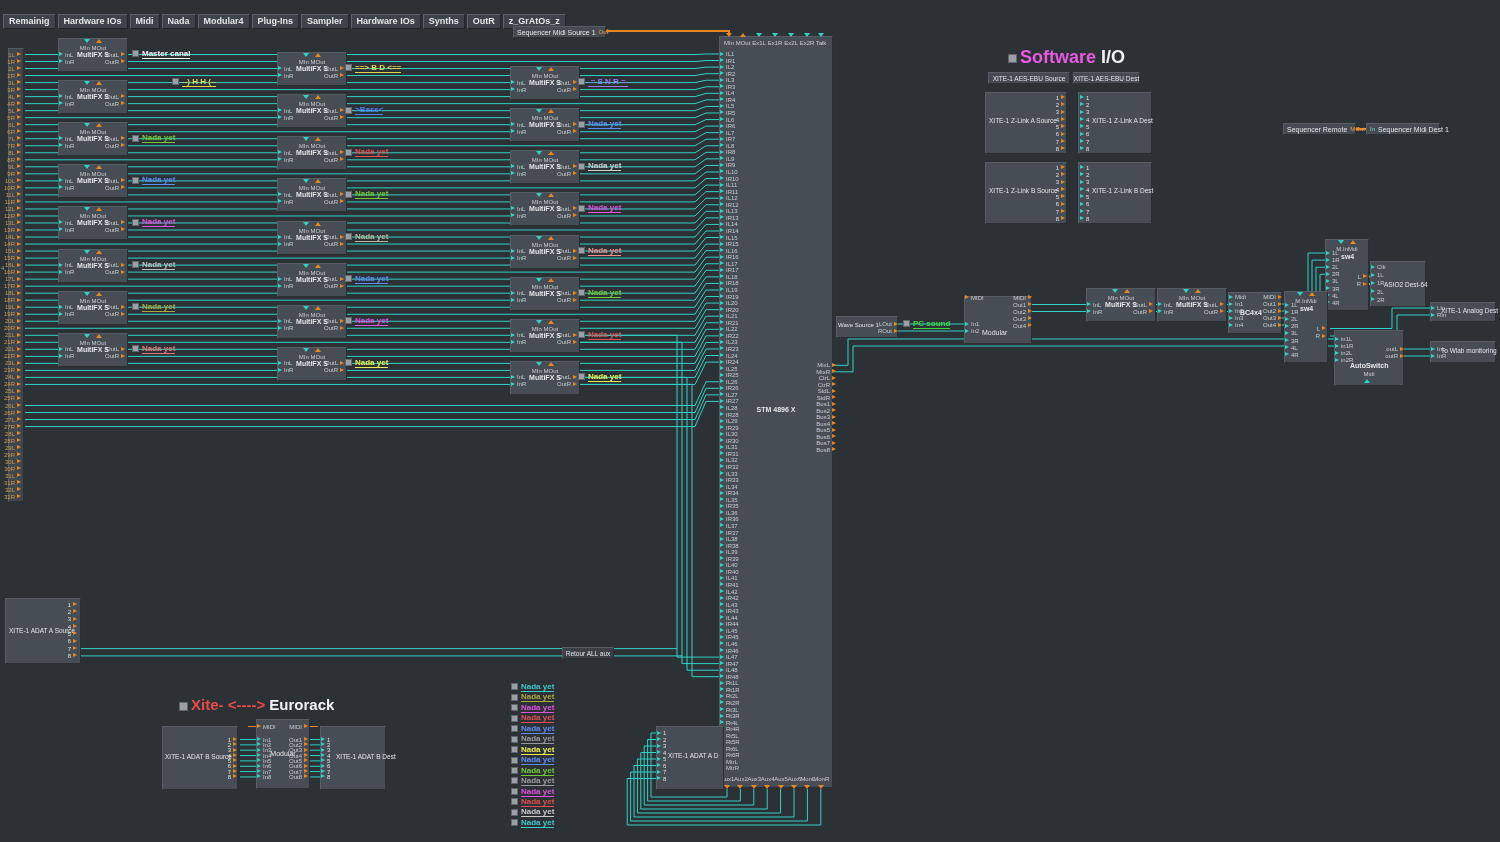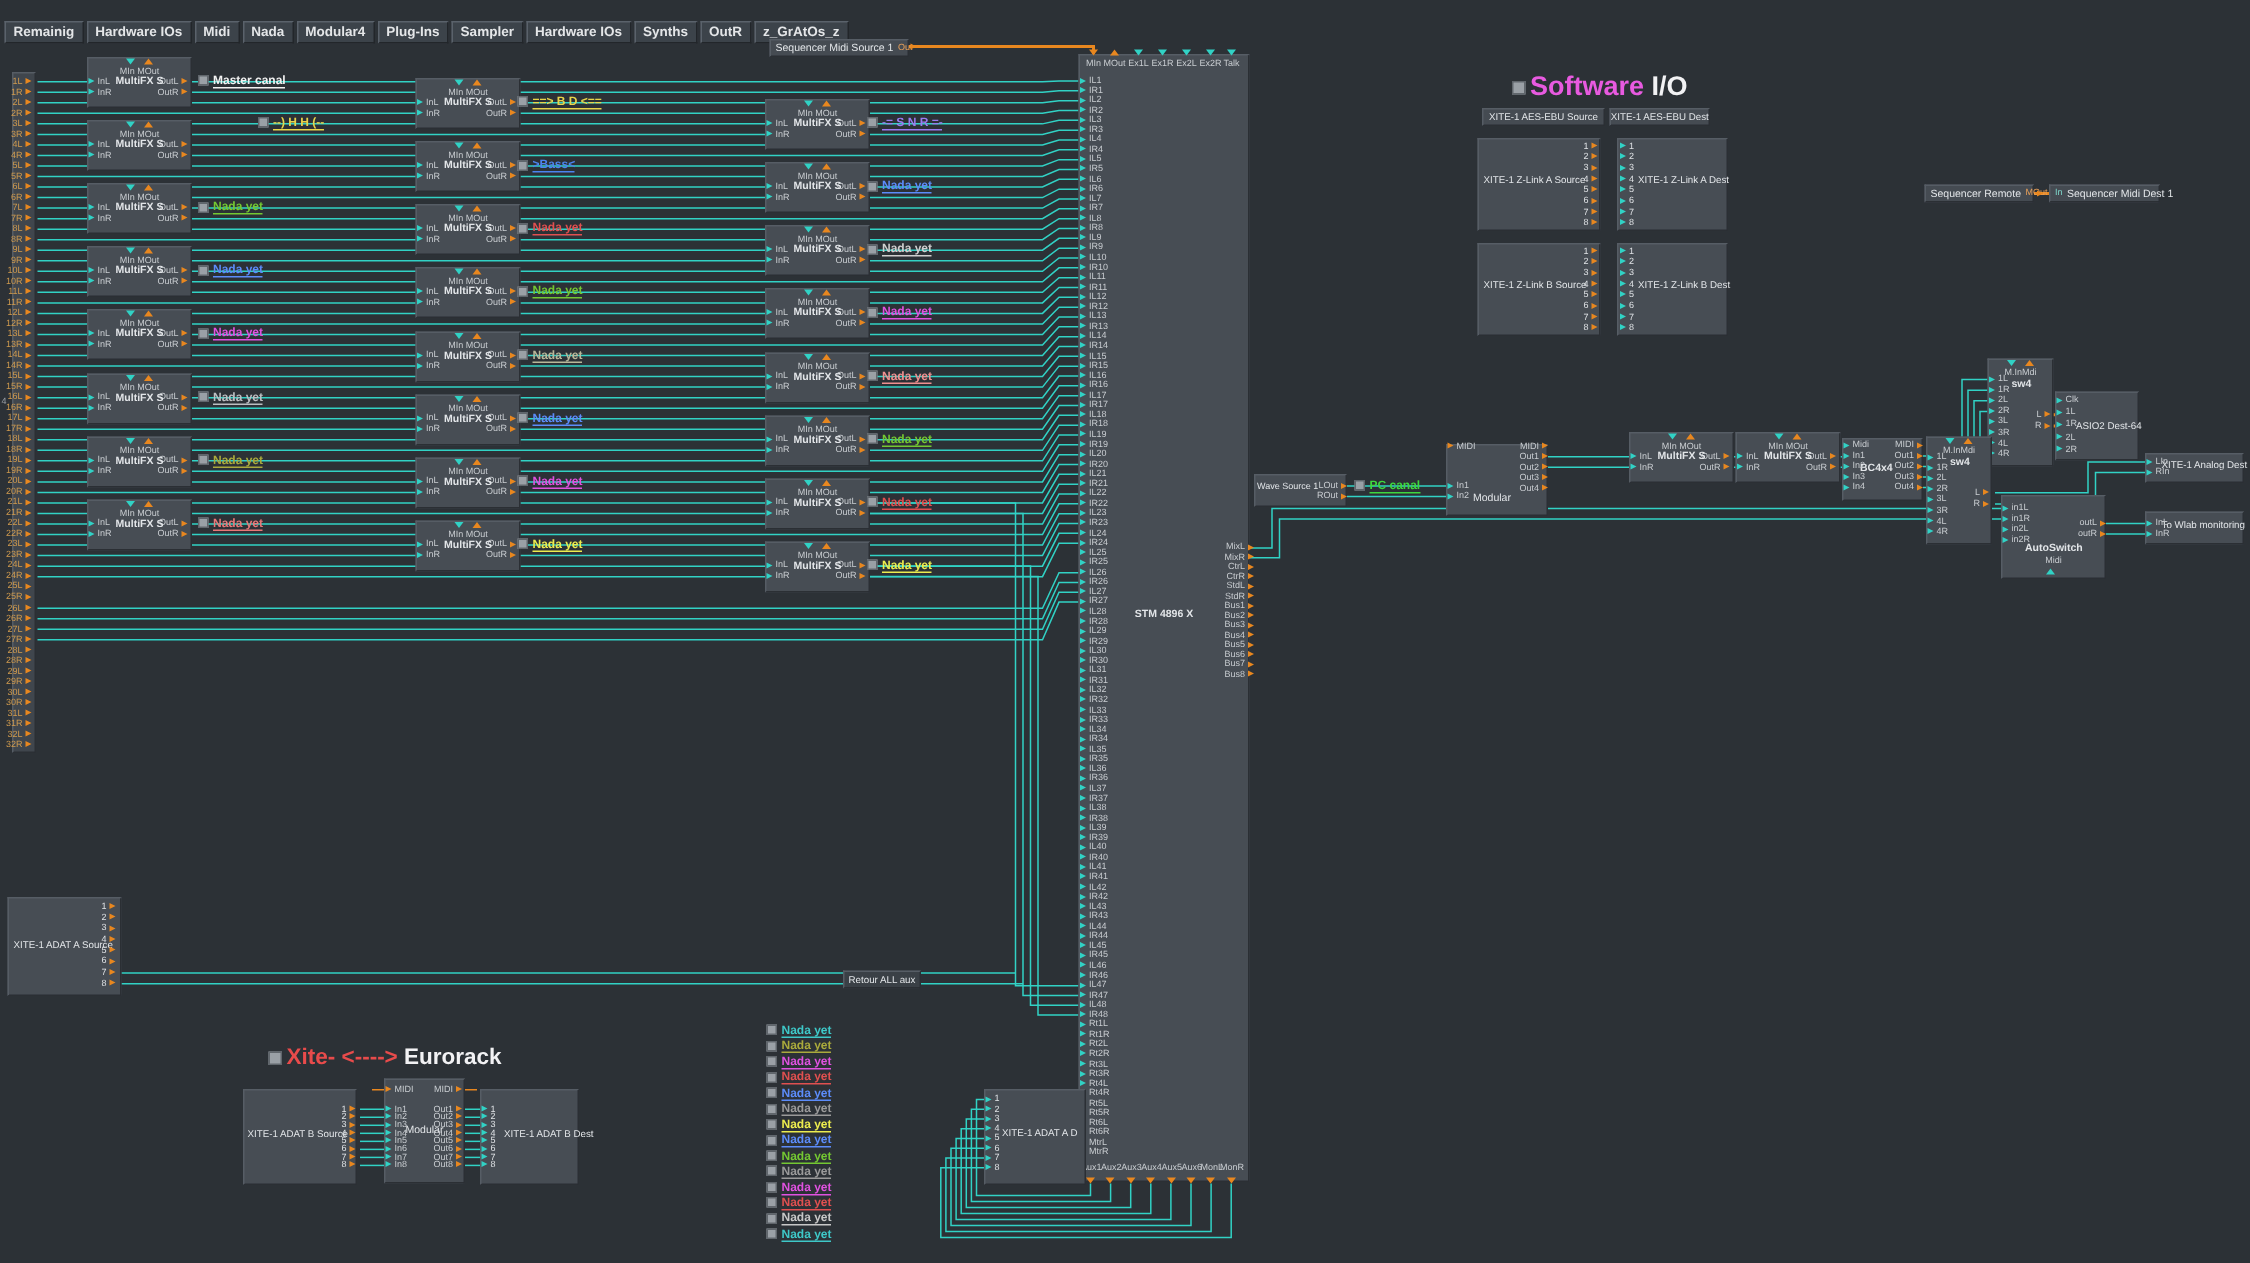--- a/index.html
+++ b/index.html
@@ -1120,21 +1120,21 @@
     <div style="position: absolute; left: 511px; top: 787.5px; font-size: 8px; line-height: 8px; font-weight: bold; color: rgb(224, 82, 224); white-space: nowrap;"><span class="tagicon"></span><span style="border-bottom: 1px solid rgb(224, 82, 224);">Nada yet</span></div>
     <div style="position: absolute; left: 511px; top: 797.95px; font-size: 8px; line-height: 8px; font-weight: bold; color: rgb(224, 80, 80); white-space: nowrap;"><span class="tagicon"></span><span style="border-bottom: 1px solid rgb(224, 80, 80);">Nada yet</span></div>
     <div style="position: absolute; left: 511px; top: 808.4px; font-size: 8px; line-height: 8px; font-weight: bold; color: rgb(200, 200, 200); white-space: nowrap;"><span class="tagicon"></span><span style="border-bottom: 1px solid rgb(200, 200, 200);">Nada yet</span></div>
     <div style="position: absolute; left: 511px; top: 818.85px; font-size: 8px; line-height: 8px; font-weight: bold; color: rgb(62, 200, 200); white-space: nowrap;"><span class="tagicon"></span><span style="border-bottom: 1px solid rgb(62, 200, 200);">Nada yet</span></div>
     <div style="position: absolute; left: 836px; top: 316px; width: 62px; height: 22px; background: rgb(71, 77, 84); border-width: 1px; border-style: solid; border-color: rgb(86, 93, 101) rgb(43, 47, 52) rgb(43, 47, 52) rgb(86, 93, 101); border-image: initial; box-sizing: border-box;"></div>
     <div style="position: absolute; left: 838px; top: 322px; font-size: 6px; line-height: 6px; color: rgb(226, 229, 232); white-space: nowrap;">Wave Source 1</div>
     <div style="position: absolute; left: 864px; top: 321px; font-size: 6px; line-height: 6px; color: rgb(201, 205, 209); white-space: nowrap; width: 28px; text-align: right;">LOut</div>
     <span style="position: absolute; left: 894px; top: 321.5px; width: 0px; height: 0px; border-top: 2.5px solid transparent; border-bottom: 2.5px solid transparent; border-left: 4px solid rgb(232, 135, 31);"></span>
     <div style="position: absolute; left: 864px; top: 328px; font-size: 6px; line-height: 6px; color: rgb(201, 205, 209); white-space: nowrap; width: 28px; text-align: right;">ROut</div>
     <span style="position: absolute; left: 894px; top: 328.5px; width: 0px; height: 0px; border-top: 2.5px solid transparent; border-bottom: 2.5px solid transparent; border-left: 4px solid rgb(232, 135, 31);"></span>
-    <div style="position: absolute; left: 903px; top: 320px; font-size: 8px; line-height: 8px; font-weight: bold; color: rgb(62, 216, 62); white-space: nowrap;"><span class="tagicon"></span><span style="border-bottom: 1px solid rgb(62, 216, 62);">PC canal</span></div>
+    <div style="position: absolute; left: 903px; top: 320px; font-size: 8px; line-height: 8px; font-weight: bold; color: rgb(62, 216, 62); white-space: nowrap;"><span class="tagicon"></span><span style="border-bottom: 1px solid rgb(62, 216, 62);">PC sound</span></div>
     <div style="position: absolute; left: 964px; top: 296px; width: 68px; height: 48px; background: rgb(71, 77, 84); border-width: 1px; border-style: solid; border-color: rgb(86, 93, 101) rgb(43, 47, 52) rgb(43, 47, 52) rgb(86, 93, 101); border-image: initial; box-sizing: border-box;"></div>
     <div style="position: absolute; left: 982px; top: 329px; font-size: 7px; line-height: 7px; color: rgb(226, 229, 232); white-space: nowrap;">Modular</div>
     <span style="position: absolute; left: 965px; top: 295px; width: 0px; height: 0px; border-top: 2.5px solid transparent; border-bottom: 2.5px solid transparent; border-left: 4px solid rgb(232, 135, 31);"></span>
     <div style="position: absolute; left: 971px; top: 294.5px; font-size: 6px; line-height: 6px; color: rgb(201, 205, 209); white-space: nowrap;">MIDI</div>
     <span style="position: absolute; left: 965px; top: 321.5px; width: 0px; height: 0px; border-top: 2.5px solid transparent; border-bottom: 2.5px solid transparent; border-left: 4px solid rgb(49, 210, 197);"></span>
     <div style="position: absolute; left: 971px; top: 321px; font-size: 6px; line-height: 6px; color: rgb(201, 205, 209); white-space: nowrap;">In1</div>
     <span style="position: absolute; left: 965px; top: 328.5px; width: 0px; height: 0px; border-top: 2.5px solid transparent; border-bottom: 2.5px solid transparent; border-left: 4px solid rgb(49, 210, 197);"></span>
     <div style="position: absolute; left: 971px; top: 328px; font-size: 6px; line-height: 6px; color: rgb(201, 205, 209); white-space: nowrap;">In2</div>
     <div style="position: absolute; left: 998px; top: 294.5px; font-size: 6px; line-height: 6px; color: rgb(201, 205, 209); white-space: nowrap; width: 28px; text-align: right;">MIDI</div>
     <span style="position: absolute; left: 1028px; top: 295px; width: 0px; height: 0px; border-top: 2.5px solid transparent; border-bottom: 2.5px solid transparent; border-left: 4px solid rgb(232, 135, 31);"></span>

